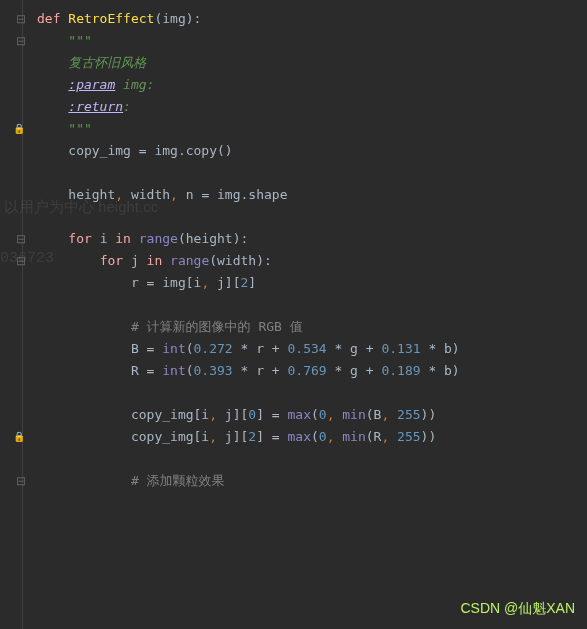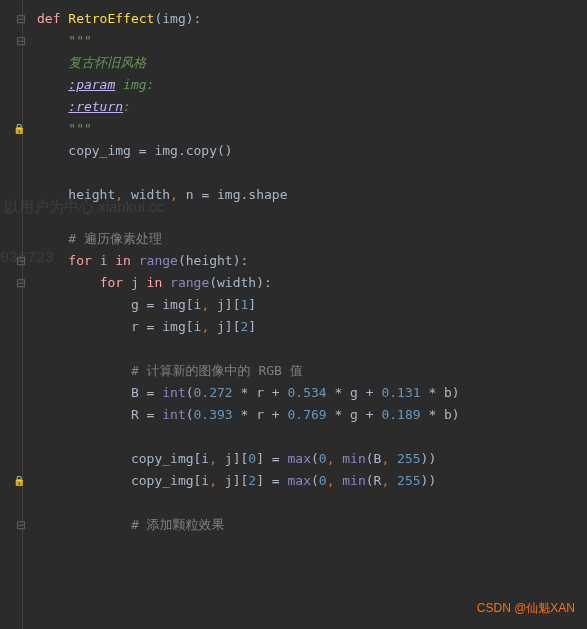--- a/index.html
+++ b/index.html
@@ -81,60 +81,58 @@
     top: 248px;
     color: rgba(200,200,200,0.12);
     font-size: 15px;
     pointer-events: none;
     font-family: Liberation Mono, monospace;
   }
   .attrib {
     position: absolute;
     bottom: 10px;
     right: 12px;
-    color: #f97316;
+    color: #bef264;
     font-family: sans-serif;
-    font-size: 12px;
+    font-size: 14px;
   }
 </style>
 </head>
 <body>
 
 <div class="vline"></div>
 <div class="editor">
 
 <div class="line"><span class="gutter"><span class="fold">⊟</span></span><span class="kw">def </span><span class="fn">RetroEffect</span><span>(</span><span>img</span><span>):</span></div>
 
 <div class="line"><span class="gutter"><span class="fold">⊟</span></span>    <span class="doc">"""</span></div>
 <div class="line">    <span class="doc">复古怀旧风格</span></div>
 <div class="line">    <span class="dtag">:param</span><span class="doc"> img:</span></div>
 <div class="line">    <span class="dtag">:return</span><span class="doc">:</span></div>
 <div class="line"><span class="gutter"><span class="lock">🔒</span></span>    <span class="doc">"""</span></div>
 
 <div class="line">    <span>copy_img = img.copy</span><span>(</span><span>)</span></div>
 <div class="line"></div>
 <div class="line">    <span>height</span><span class="pun">, </span><span>width</span><span class="pun">, </span><span>n = img.shape</span></div>
 <div class="line"></div>
-<div class="line">    <span class="cmt"># 遍历像素处理</span></div>
 
 <div class="line"><span class="gutter"><span class="fold">⊟</span></span>    <span class="kw">for </span><span>i </span><span class="kw">in </span><span class="bi">range</span><span>(</span><span>height</span><span>):</span></div>
 
 <div class="line"><span class="gutter"><span class="fold">⊟</span></span>        <span class="kw">for </span><span>j </span><span class="kw">in </span><span class="bi">range</span><span>(</span><span>width</span><span>):</span></div>
 
-<div class="line">            <span>g = img[i</span><span class="pun">, </span><span>j][</span><span class="num">1</span><span>]</span></div>
 <div class="line">            <span>r = img[i</span><span class="pun">, </span><span>j][</span><span class="num">2</span><span>]</span></div>
 <div class="line"></div>
 <div class="line">            <span class="cmt"># 计算新的图像中的 RGB 值</span></div>
 
 <div class="line">            <span>B = </span><span class="bi">int</span><span>(</span><span class="num">0.272</span><span> * r + </span><span class="num">0.534</span><span> * g + </span><span class="num">0.131</span><span> * b)</span></div>
 <div class="line">            <span>R = </span><span class="bi">int</span><span>(</span><span class="num">0.393</span><span> * r + </span><span class="num">0.769</span><span> * g + </span><span class="num">0.189</span><span> * b)</span></div>
 <div class="line"></div>
 
 <div class="line">            <span>copy_img[i</span><span class="pun">, </span><span>j][</span><span class="num">0</span><span>] = </span><span class="bi">max</span><span>(</span><span class="num">0</span><span class="pun">, </span><span class="bi">min</span><span>(</span><span>B</span><span class="pun">, </span><span class="num">255</span><span>))</span></div>
 <div class="line"><span class="gutter"><span class="lock">🔒</span></span>            <span>copy_img[i</span><span class="pun">, </span><span>j][</span><span class="num">2</span><span>] = </span><span class="bi">max</span><span>(</span><span class="num">0</span><span class="pun">, </span><span class="bi">min</span><span>(</span><span>R</span><span class="pun">, </span><span class="num">255</span><span>))</span></div>
 <div class="line"></div>
 <div class="line"><span class="gutter"><span class="fold">⊟</span></span>            <span class="cmt"># 添加颗粒效果</span></div>
 
 </div>
 
-<div class="wm1"><span>以用户为中心</span> <span>xiankui.cc</span></div>
+<div class="wm1"><span>以用户为中心</span> <span>height.cc</span></div>
 <div class="wm2">036723</div>
 <div class="attrib">CSDN @仙魁XAN</div>
 
 </body></html>

